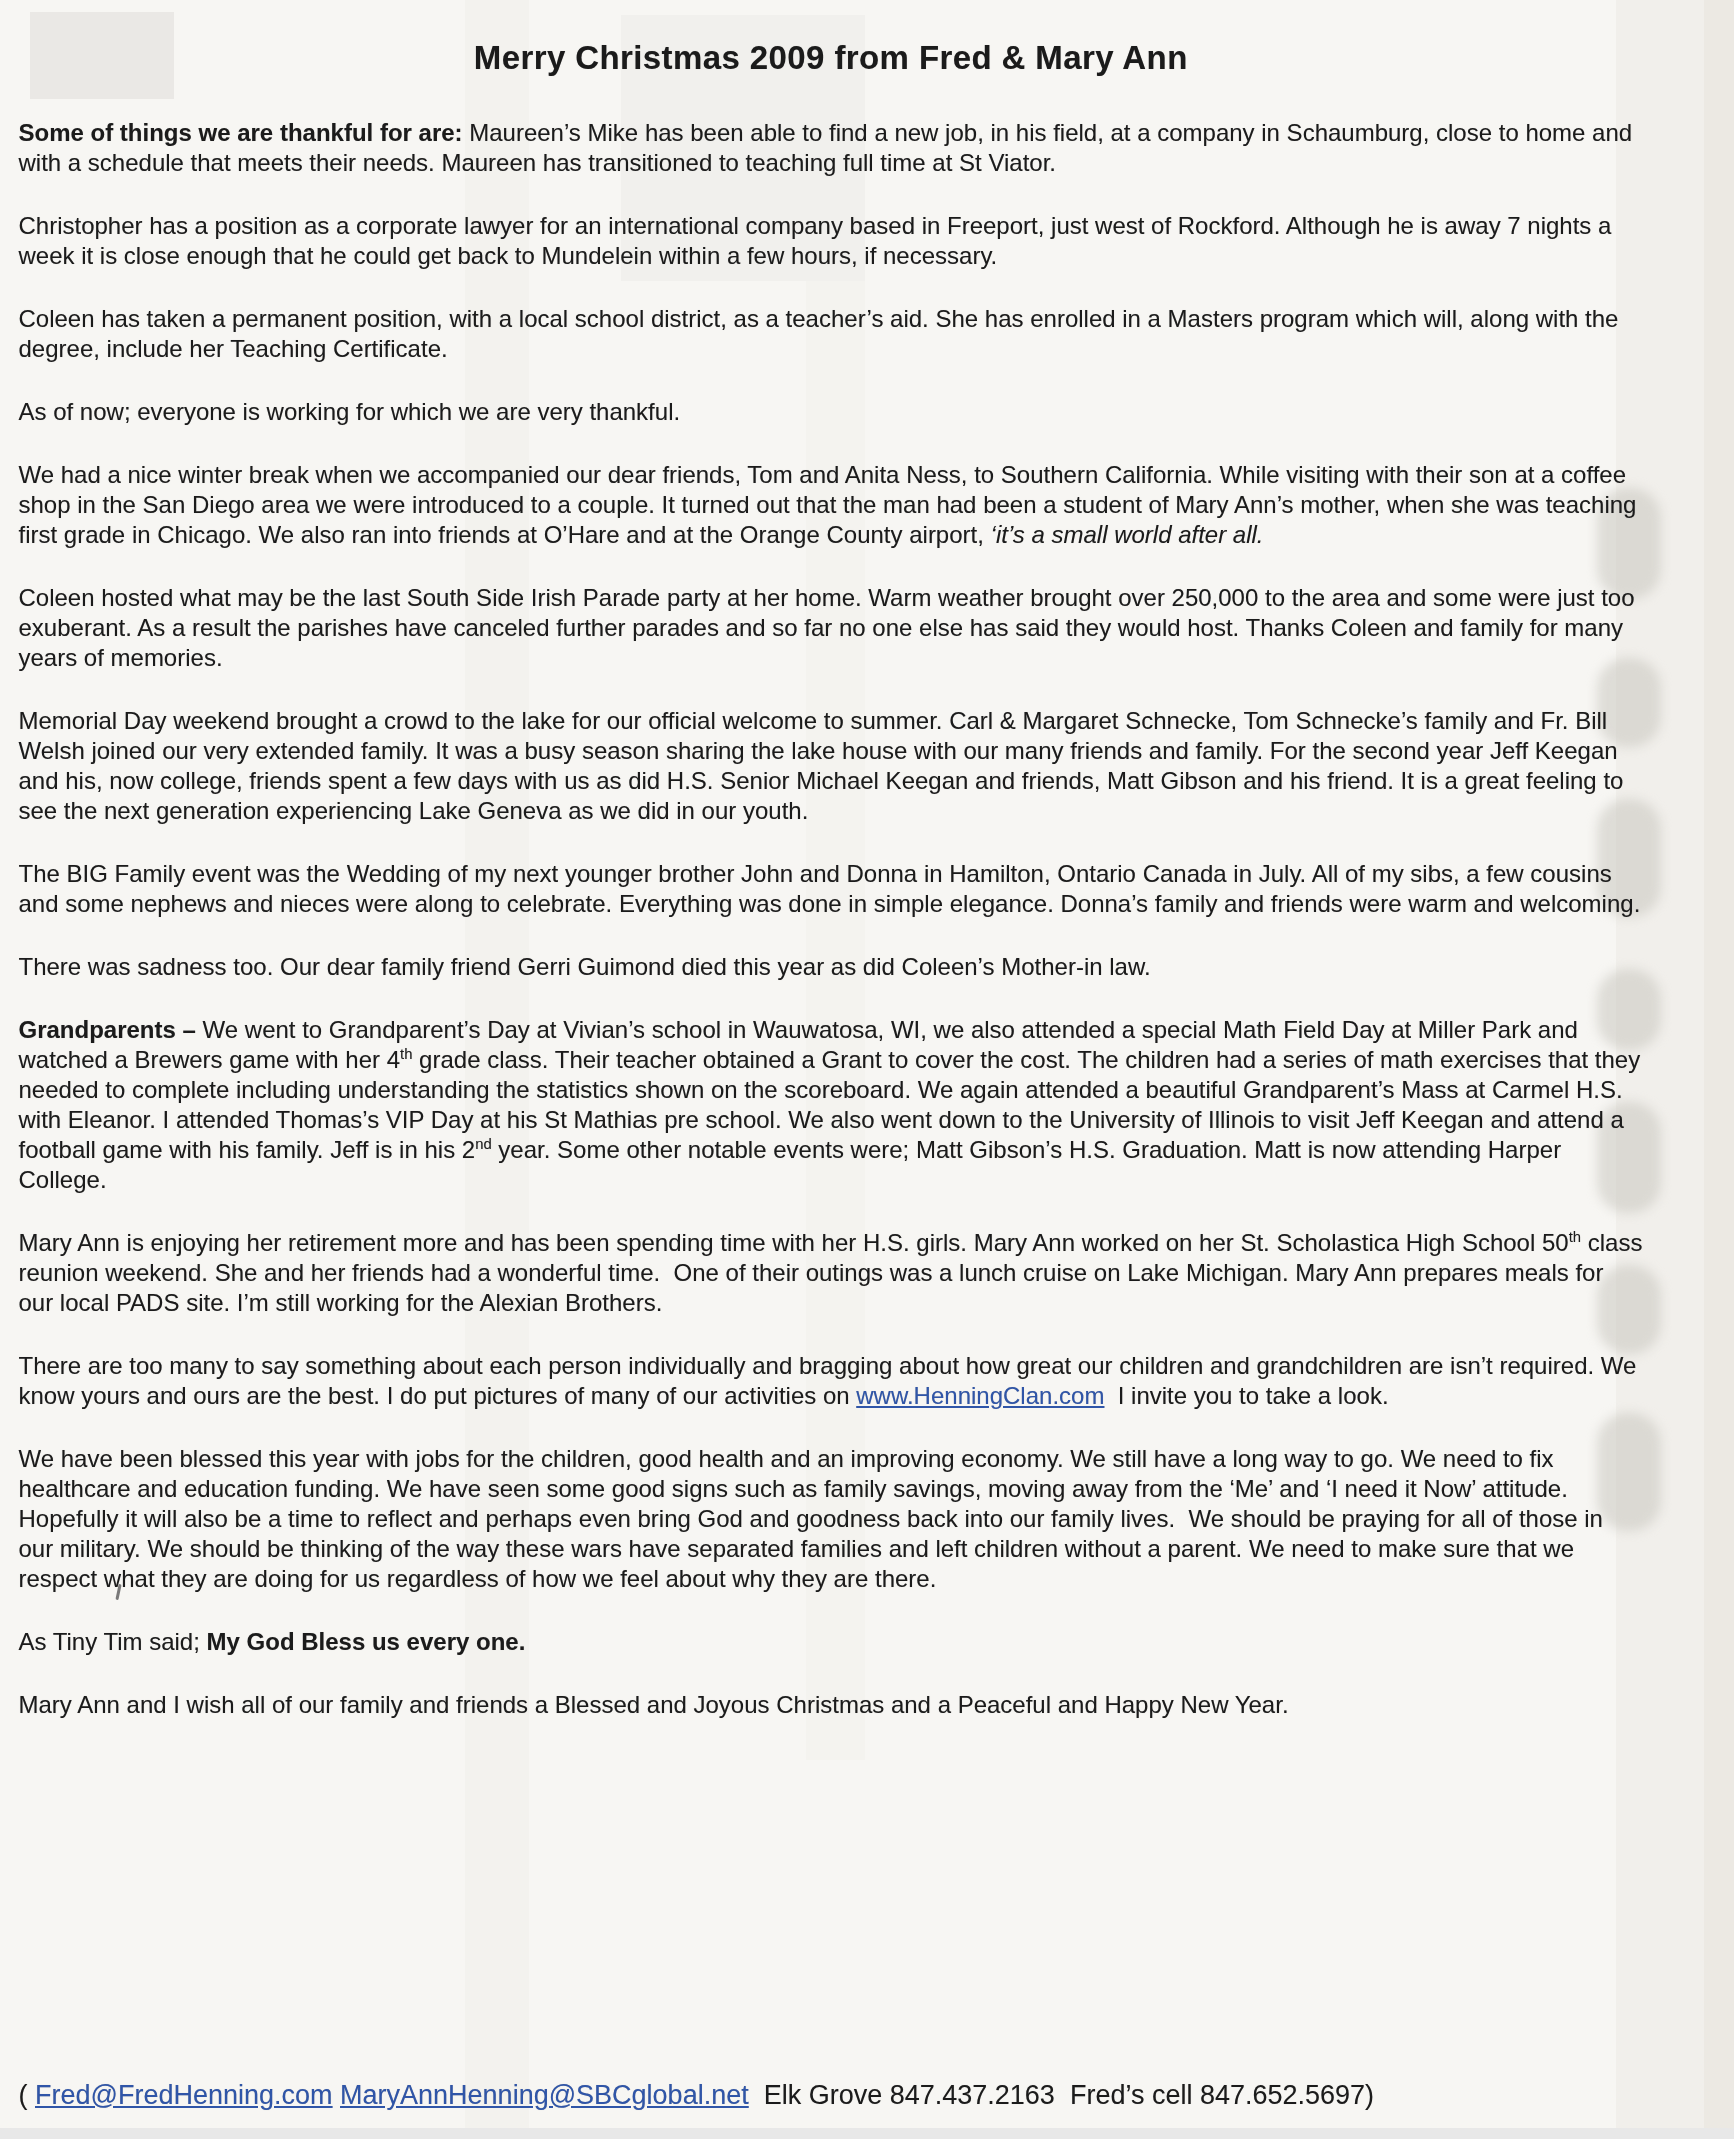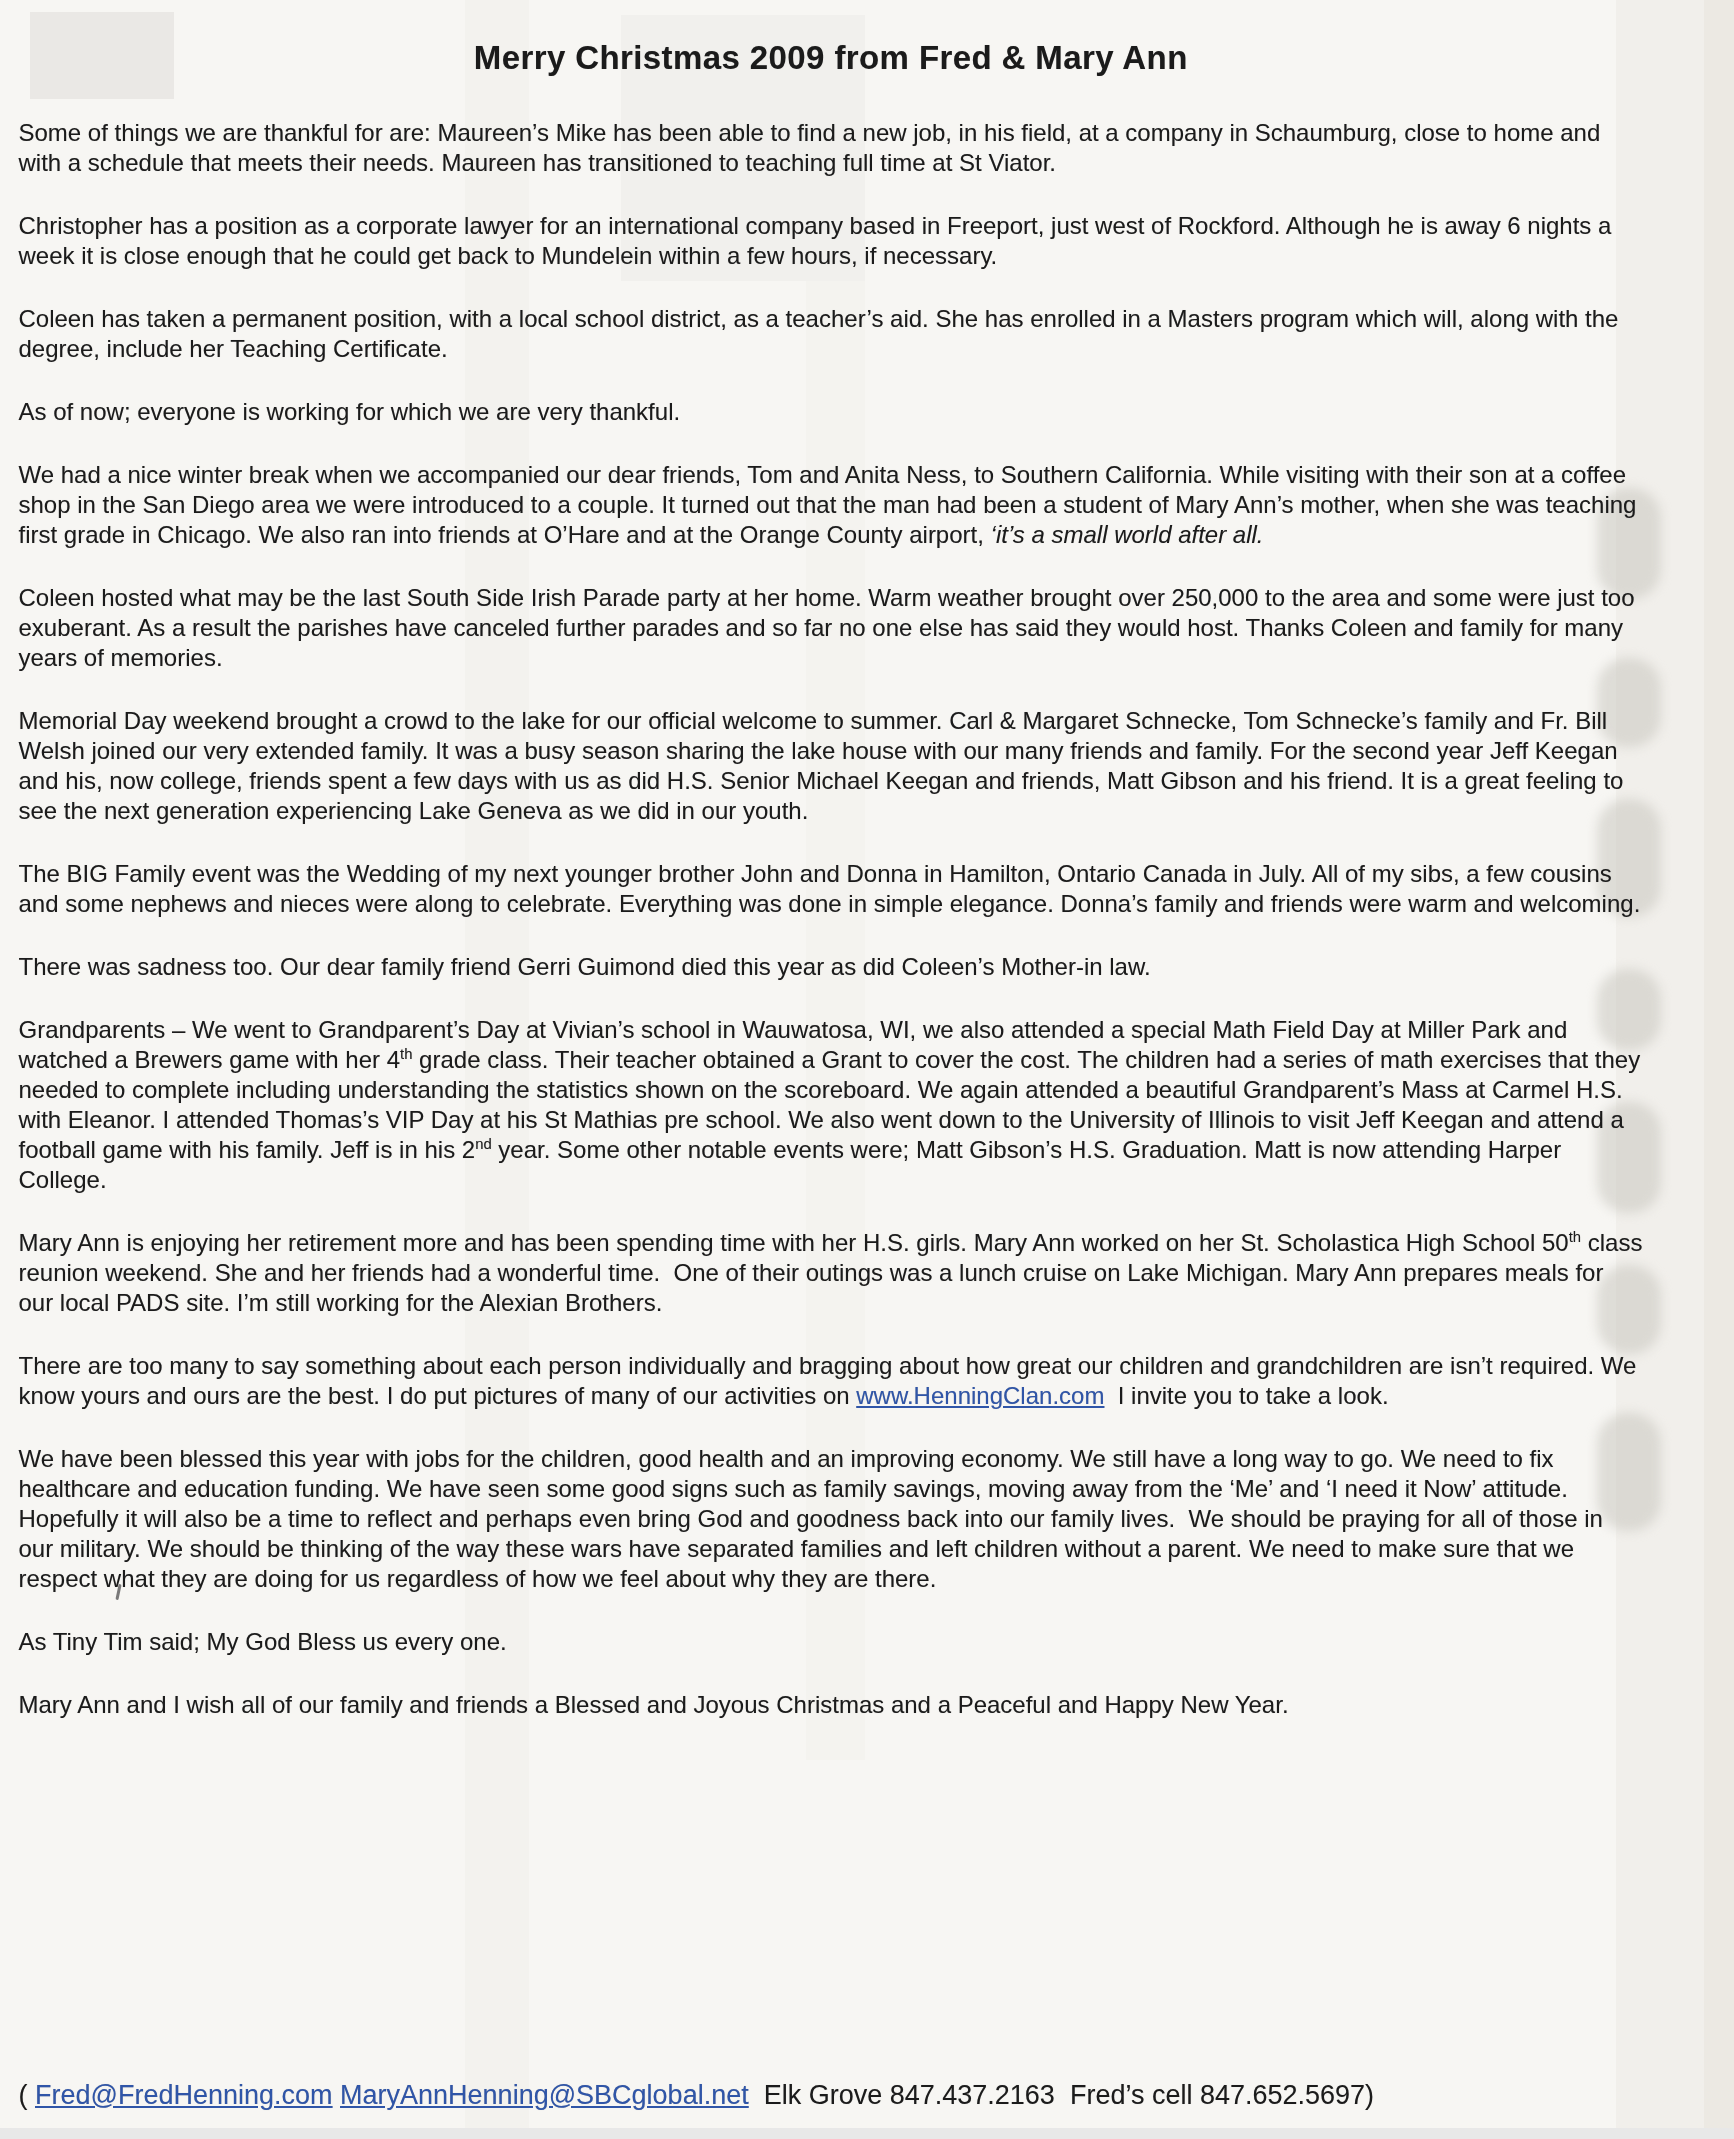--- a/index.html
+++ b/index.html
@@ -56,21 +56,21 @@
   .para.tight { margin-bottom: 0; }
   .footer-line {
     position: absolute;
     left: 18.5px; top: 2053px;
     width: 1624px;
     font-size: 27px;
     line-height: 30px;
     white-space: pre-wrap;
     text-shadow: 0 0 0.7px rgba(0,0,0,.25);
   }
-  .seg-bold { font-weight: normal; }
+  .seg-bold { font-weight: bold; }
   .seg-italic { font-style: italic; }
   .seg-sup { font-size: 0.62em; vertical-align: super; line-height: 0; }
   .seg-link { text-decoration: underline; cursor: pointer; }
 </style>
 </head>
 <body>
 
 <div class="page">
 
   <div class="artifact art-tl"></div>
@@ -87,21 +87,21 @@
     <div class="ghost-blob" style="top:614px;height:111px"></div>
     <div class="ghost-blob" style="top:777px;height:89px"></div>
     <div class="ghost-blob" style="top:925px;height:118px"></div>
   </div>
   <div class="artifact stray-mark"></div>
 
   <h1 class="title">Merry Christmas 2009 from Fred &amp; Mary Ann</h1>
 
   <div class="content">
     <p class="para"><span class="seg-bold">Some of things we are thankful for are:</span><span class="seg-normal"> Maureen’s Mike has been able to find a new job, in his field, at a company in Schaumburg, close to home and with a schedule that meets their needs. Maureen has transitioned to teaching full time at St Viator.</span></p>
-    <p class="para"><span class="seg-normal">Christopher has a position as a corporate lawyer for an international company based in Freeport, just west of Rockford. Although he is away 6 nights a week it is close enough that he could get back to Mundelein within a few hours, if necessary.</span></p>
+    <p class="para"><span class="seg-normal">Christopher has a position as a corporate lawyer for an international company based in Freeport, just west of Rockford. Although he is away 7 nights a week it is close enough that he could get back to Mundelein within a few hours, if necessary.</span></p>
     <p class="para"><span class="seg-normal">Coleen has taken a permanent position, with a local school district, as a teacher’s aid. She has enrolled in a Masters program which will, along with the degree, include her Teaching Certificate.</span></p>
     <p class="para"><span class="seg-normal">As of now; everyone is working for which we are very thankful.</span></p>
     <p class="para"><span class="seg-normal">We had a nice winter break when we accompanied our dear friends, Tom and Anita Ness, to Southern California. While visiting with their son at a coffee shop in the San Diego area we were introduced to a couple. It turned out that the man had been a student of Mary Ann’s mother, when she was teaching first grade in Chicago. We also ran into friends at O’Hare and at the Orange County airport, </span><span class="seg-italic">‘it’s a small world after all.</span></p>
     <p class="para"><span class="seg-normal">Coleen hosted what may be the last South Side Irish Parade party at her home. Warm weather brought over 250,000 to the area and some were just too exuberant. As a result the parishes have canceled further parades and so far no one else has said they would host. Thanks Coleen and family for many years of memories.</span></p>
     <p class="para"><span class="seg-normal">Memorial Day weekend brought a crowd to the lake for our official welcome to summer. Carl &amp; Margaret Schnecke, Tom Schnecke’s family and Fr. Bill Welsh joined our very extended family. It was a busy season sharing the lake house with our many friends and family. For the second year Jeff Keegan and his, now college, friends spent a few days with us as did H.S. Senior Michael Keegan and friends, Matt Gibson and his friend. It is a great feeling to see the next generation experiencing Lake Geneva as we did in our youth.</span></p>
     <p class="para"><span class="seg-normal">The BIG Family event was the Wedding of my next younger brother John and Donna in Hamilton, Ontario Canada in July. All of my sibs, a few cousins and some nephews and nieces were along to celebrate. Everything was done in simple elegance. Donna’s family and friends were warm and welcoming.</span></p>
     <p class="para"><span class="seg-normal">There was sadness too. Our dear family friend Gerri Guimond died this year as did Coleen’s Mother-in law.</span></p>
     <p class="para"><span class="seg-bold">Grandparents – </span><span class="seg-normal">We went to Grandparent’s Day at Vivian’s school in Wauwatosa, WI, we also attended a special Math Field Day at Miller Park and watched a Brewers game with her 4</span><span class="seg-sup">th</span><span class="seg-normal"> grade class. Their teacher obtained a Grant to cover the cost. The children had a series of math exercises that they needed to complete including understanding the statistics shown on the scoreboard. We again attended a beautiful Grandparent’s Mass at Carmel H.S. with Eleanor. I attended Thomas’s VIP Day at his St Mathias pre school. We also went down to the University of Illinois to visit Jeff Keegan and attend a football game with his family. Jeff is in his 2</span><span class="seg-sup">nd</span><span class="seg-normal"> year. Some other notable events were; Matt Gibson’s H.S. Graduation. Matt is now attending Harper College.</span></p>
     <p class="para"><span class="seg-normal">Mary Ann is enjoying her retirement more and has been spending time with her H.S. girls. Mary Ann worked on her St. Scholastica High School 50</span><span class="seg-sup">th</span><span class="seg-normal"> class reunion weekend. She and her friends had a wonderful time.  One of their outings was a lunch cruise on Lake Michigan. Mary Ann prepares meals for our local PADS site. I’m still working for the Alexian Brothers.</span></p>
     <p class="para"><span class="seg-normal">There are too many to say something about each person individually and bragging about how great our children and grandchildren are isn’t required. We know yours and ours are the best. I do put pictures of many of our activities on </span><a class="seg-link" style="color: rgb(47, 85, 168);">www.HenningClan.com</a><span class="seg-normal">  I invite you to take a look.</span></p>

